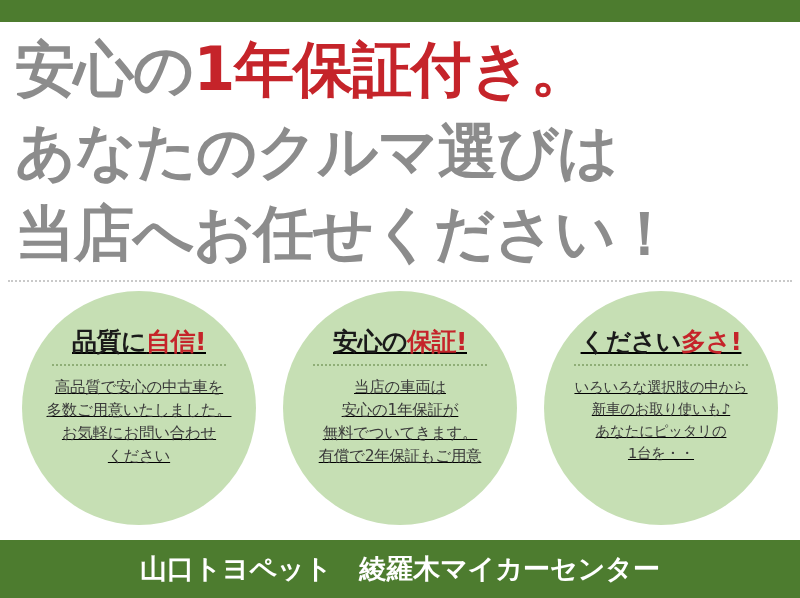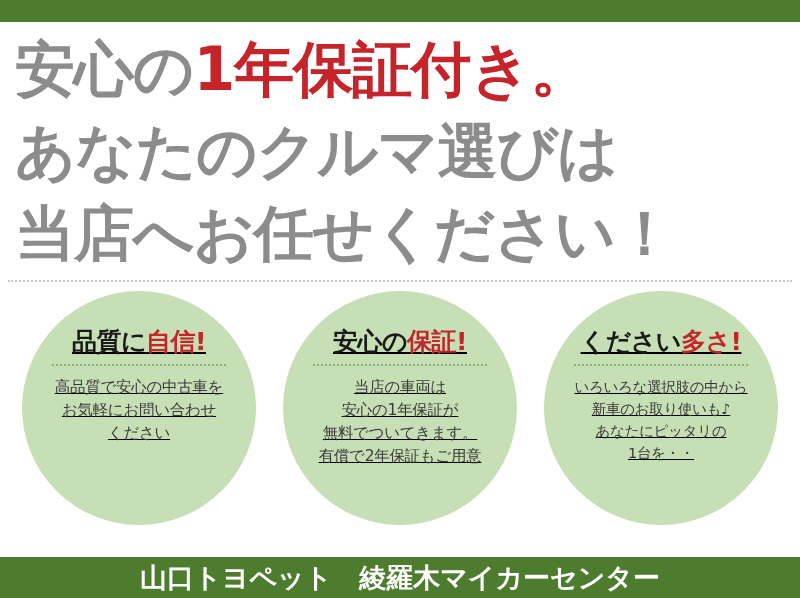--- a/index.html
+++ b/index.html
@@ -106,21 +106,21 @@
   .circle-body div { white-space: nowrap; }
 
   .circle.tight .circle-body {
     font-size: 14.5px;
     line-height: 22px;
   }
 
   
   .footer-bar {
     flex: 0 0 auto;
-    height: 41px;
+    height: 58px;
     background: #4d7c2f;
     color: #ffffff;
     display: flex;
     align-items: center;
     justify-content: center;
   }
   .footer-text {
     font-size: 27px;
     font-weight: bold;
     letter-spacing: 0px;
@@ -147,20 +147,21 @@
 
   <div class="circles">
 
     <div class="circle">
       <div class="circle-heading">
         <span class="ch-dark">品質に</span><span class="ch-red">自信!</span>
       </div>
       <div class="circle-rule"></div>
       <div class="circle-body">
         <div>高品質で安心の中古車を</div>
+        <div>多数ご用意いたしました。</div>
         <div>お気軽にお問い合わせ</div>
         <div>ください</div>
       </div>
     </div>
 
     <div class="circle">
       <div class="circle-heading">
         <span class="ch-dark">安心の</span><span class="ch-red">保証!</span>
       </div>
       <div class="circle-rule"></div>

